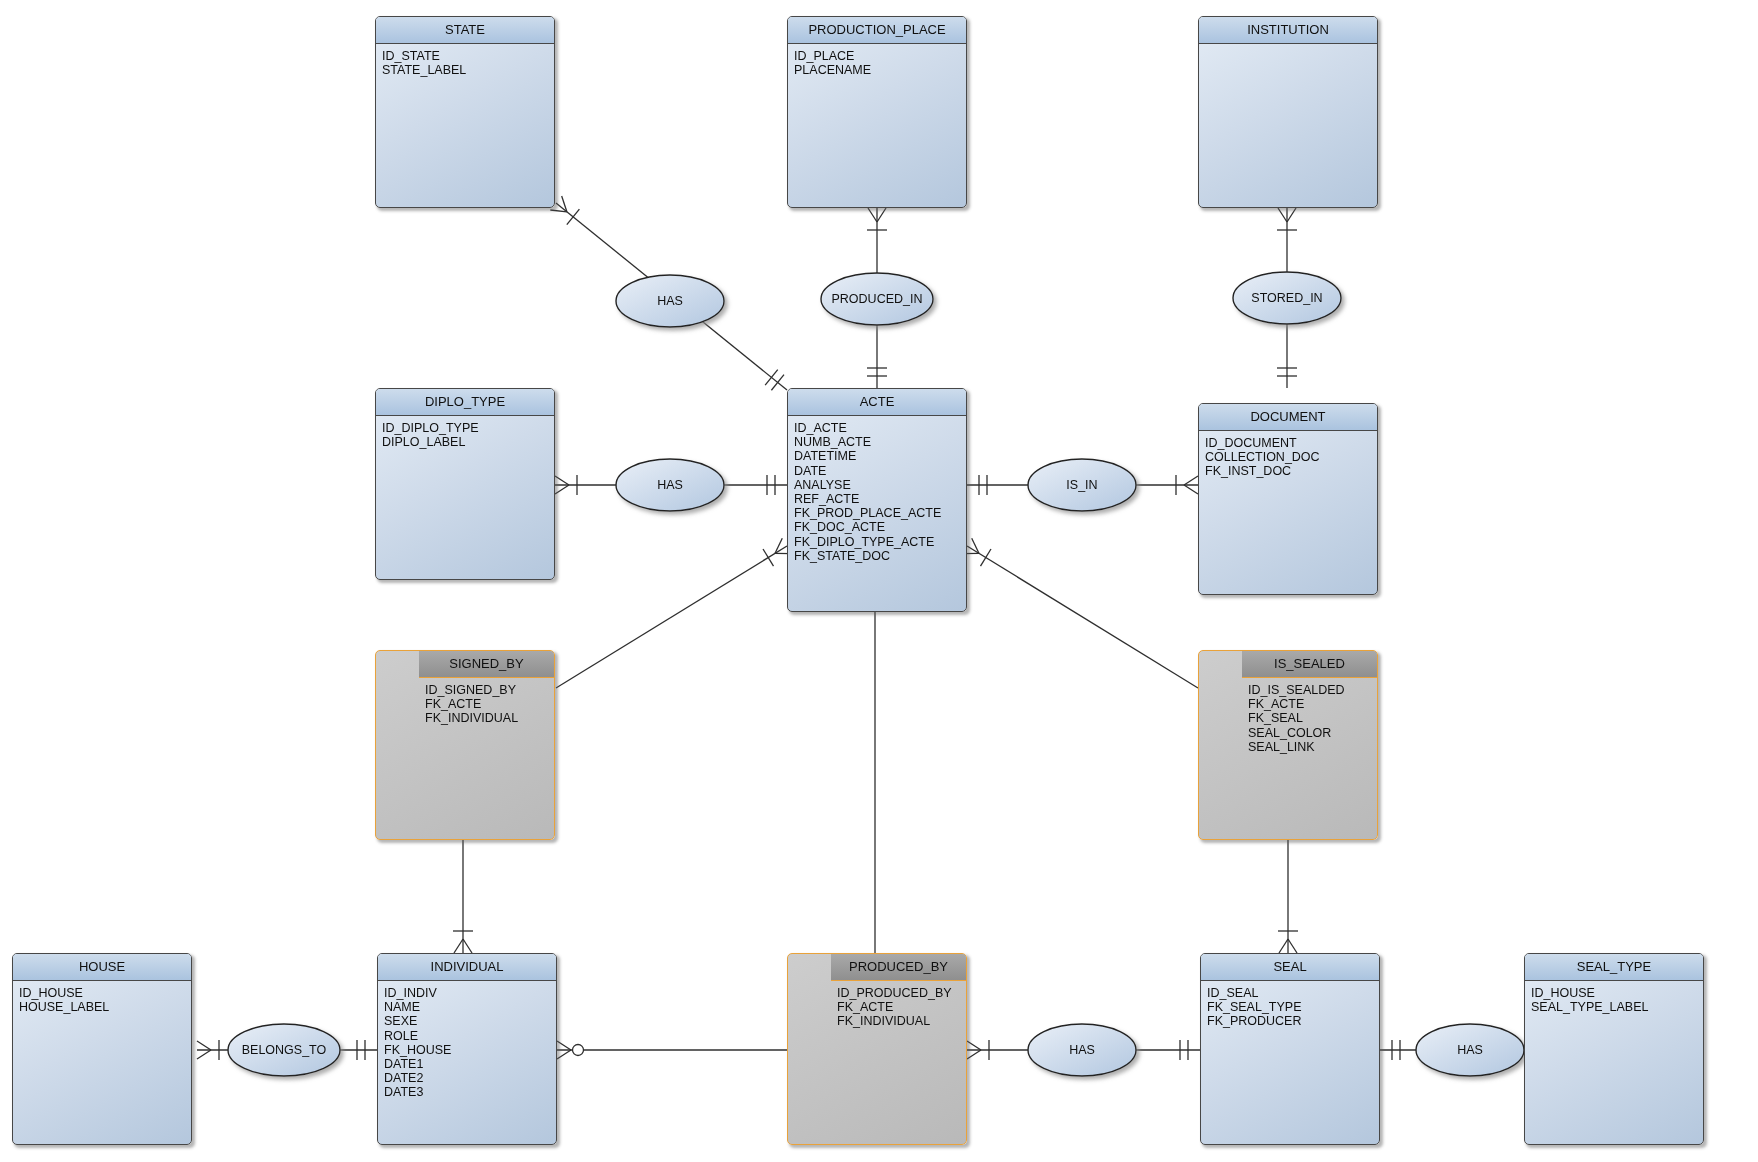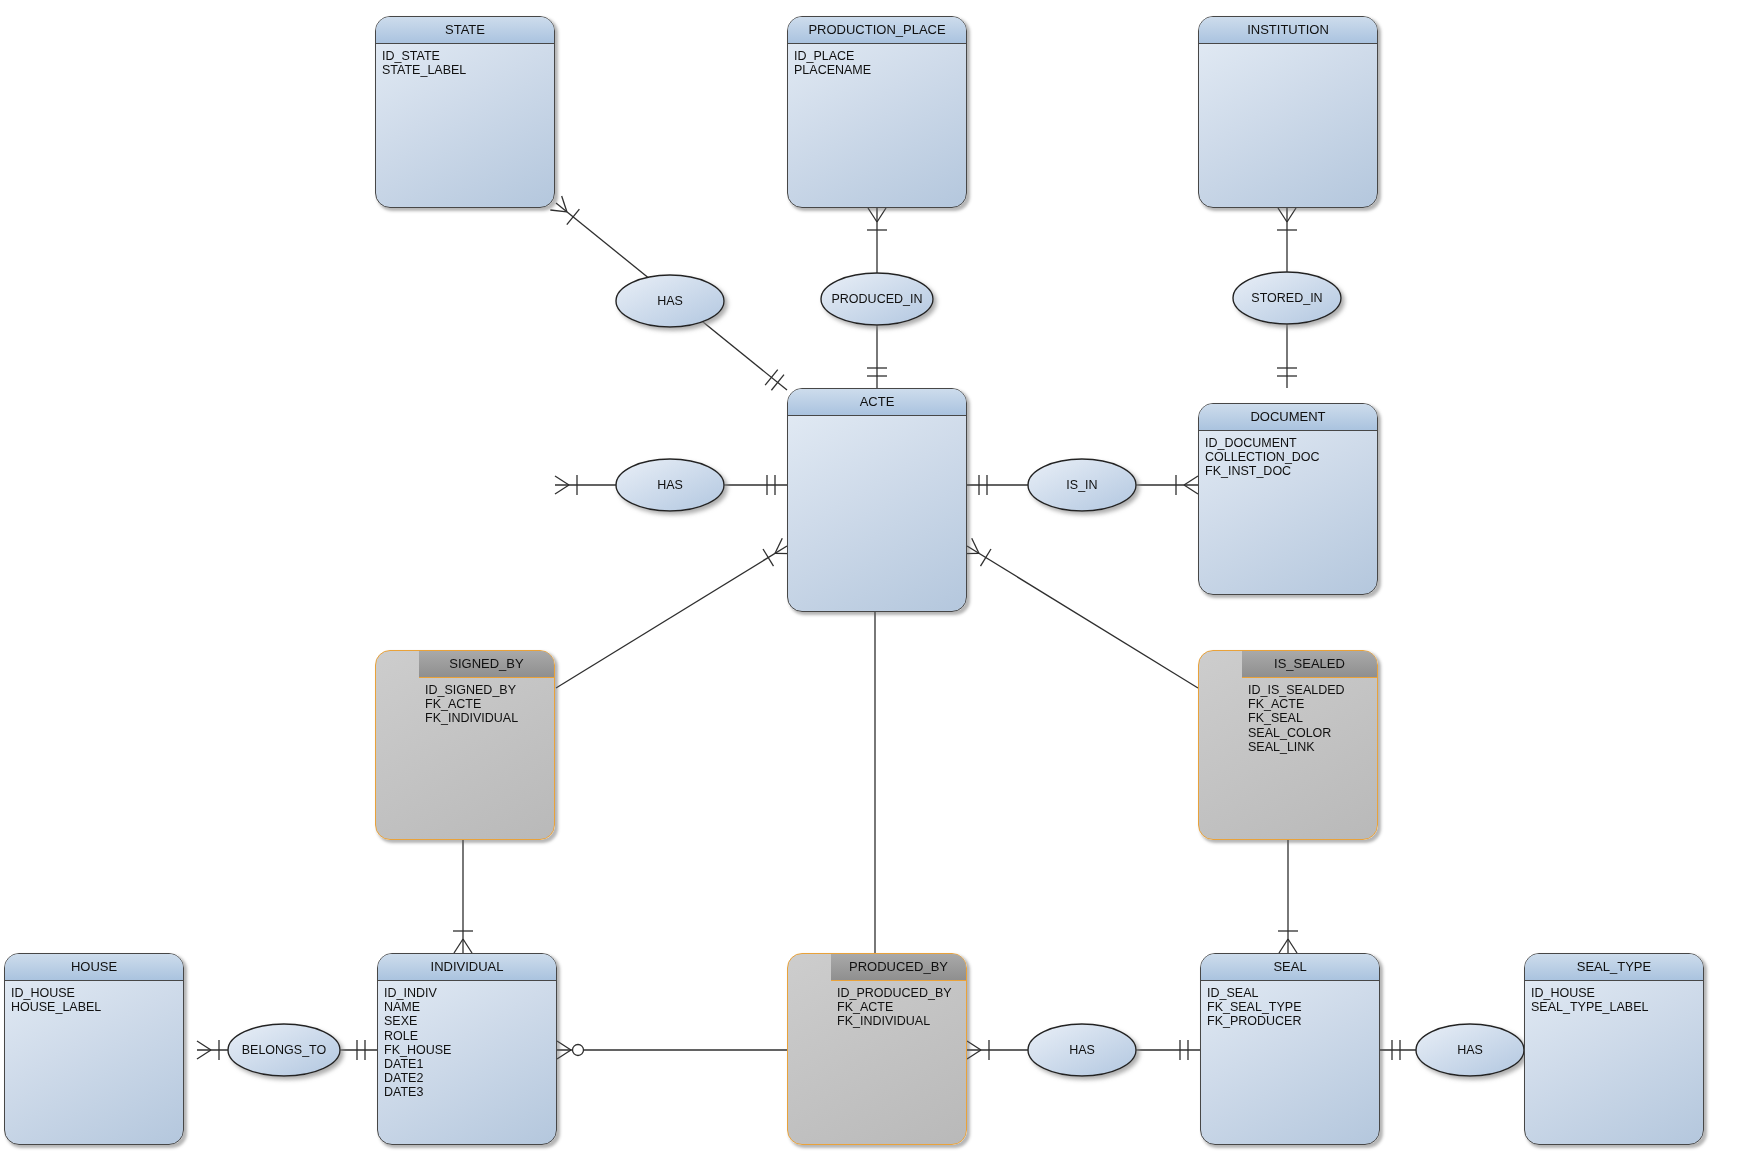--- a/index.html
+++ b/index.html
@@ -4,21 +4,21 @@
 <style>
   html,body{margin:0;padding:0;background:#ffffff;}
   body{width:1758px;height:1162px;position:relative;overflow:hidden;
        font-family:"Liberation Sans", sans-serif;}
   #canvas{position:absolute;left:0;top:0;width:1758px;height:1162px;}
   #connector-layer{position:absolute;left:0;top:0;z-index:1;}
   #entity-layer{position:absolute;left:0;top:0;width:100%;height:100%;z-index:2;pointer-events:none;}
   .entity{
     position:absolute;
     border:1.5px solid #474747;
-    border-radius:15px;
+    border-radius:5px;
     background:linear-gradient(150deg,#e4ecf5 0%,#cfdbea 45%,#b4c7dd 100%);
     box-shadow:2.5px 2.5px 3px rgba(90,90,90,0.45);
     overflow:hidden;
     pointer-events:auto;
     box-sizing:border-box;
   }
   .entity .hdr{
     height:26px;line-height:26px;text-align:center;
     font-size:13px;color:#101010;
     background:linear-gradient(180deg,#cddcec 0%,#aac3df 100%);
@@ -196,22 +196,41 @@
       <div class="entity" style="left: 787px; top: 16px; width: 180px; height: 192px;">
         <div class="hdr">PRODUCTION_PLACE</div>
         <div class="attrs">
           <div>ID_PLACE</div>
           <div>PLACENAME</div>
         </div>
       </div>
       <div class="entity" style="left: 1198px; top: 16px; width: 180px; height: 192px;">
         <div class="hdr">INSTITUTION</div>
       </div>
+      <div class="entity" style="left: 375px; top: 388px; width: 180px; height: 192px;">
+        <div class="hdr">DIPLO_TYPE</div>
+        <div class="attrs">
+          <div>ID_DIPLO_TYPE</div>
+          <div>DIPLO_LABEL</div>
+        </div>
+      </div>
       <div class="entity" style="left: 787px; top: 388px; width: 180px; height: 224px;">
         <div class="hdr">ACTE</div>
+        <div class="attrs">
+          <div>ID_ACTE</div>
+          <div>NUMB_ACTE</div>
+          <div>DATETIME</div>
+          <div>DATE</div>
+          <div>ANALYSE</div>
+          <div>REF_ACTE</div>
+          <div>FK_PROD_PLACE_ACTE</div>
+          <div>FK_DOC_ACTE</div>
+          <div>FK_DIPLO_TYPE_ACTE</div>
+          <div>FK_STATE_DOC</div>
+        </div>
       </div>
       <div class="entity" style="left: 1198px; top: 388px; width: 180px; height: 192px; margin-top: 15px;">
         <div class="hdr">DOCUMENT</div>
         <div class="attrs">
           <div>ID_DOCUMENT</div>
           <div>COLLECTION_DOC</div>
           <div>FK_INST_DOC</div>
         </div>
       </div>
       <div class="entity assoc" style="left: 375px; top: 650px; width: 180px; height: 190px;">
@@ -225,21 +244,21 @@
       <div class="entity assoc" style="left: 1198px; top: 650px; width: 180px; height: 190px;">
         <div class="hdr">IS_SEALED</div>
         <div class="attrs">
           <div>ID_IS_SEALDED</div>
           <div>FK_ACTE</div>
           <div>FK_SEAL</div>
           <div>SEAL_COLOR</div>
           <div>SEAL_LINK</div>
         </div>
       </div>
-      <div class="entity" style="left: 4px; top: 953px; width: 180px; height: 192px;">
+      <div class="entity" style="left: 12px; top: 953px; width: 180px; height: 192px;">
         <div class="hdr">HOUSE</div>
         <div class="attrs">
           <div>ID_HOUSE</div>
           <div>HOUSE_LABEL</div>
         </div>
       </div>
       <div class="entity" style="left: 377px; top: 953px; width: 180px; height: 192px;">
         <div class="hdr">INDIVIDUAL</div>
         <div class="attrs">
           <div>ID_INDIV</div>

